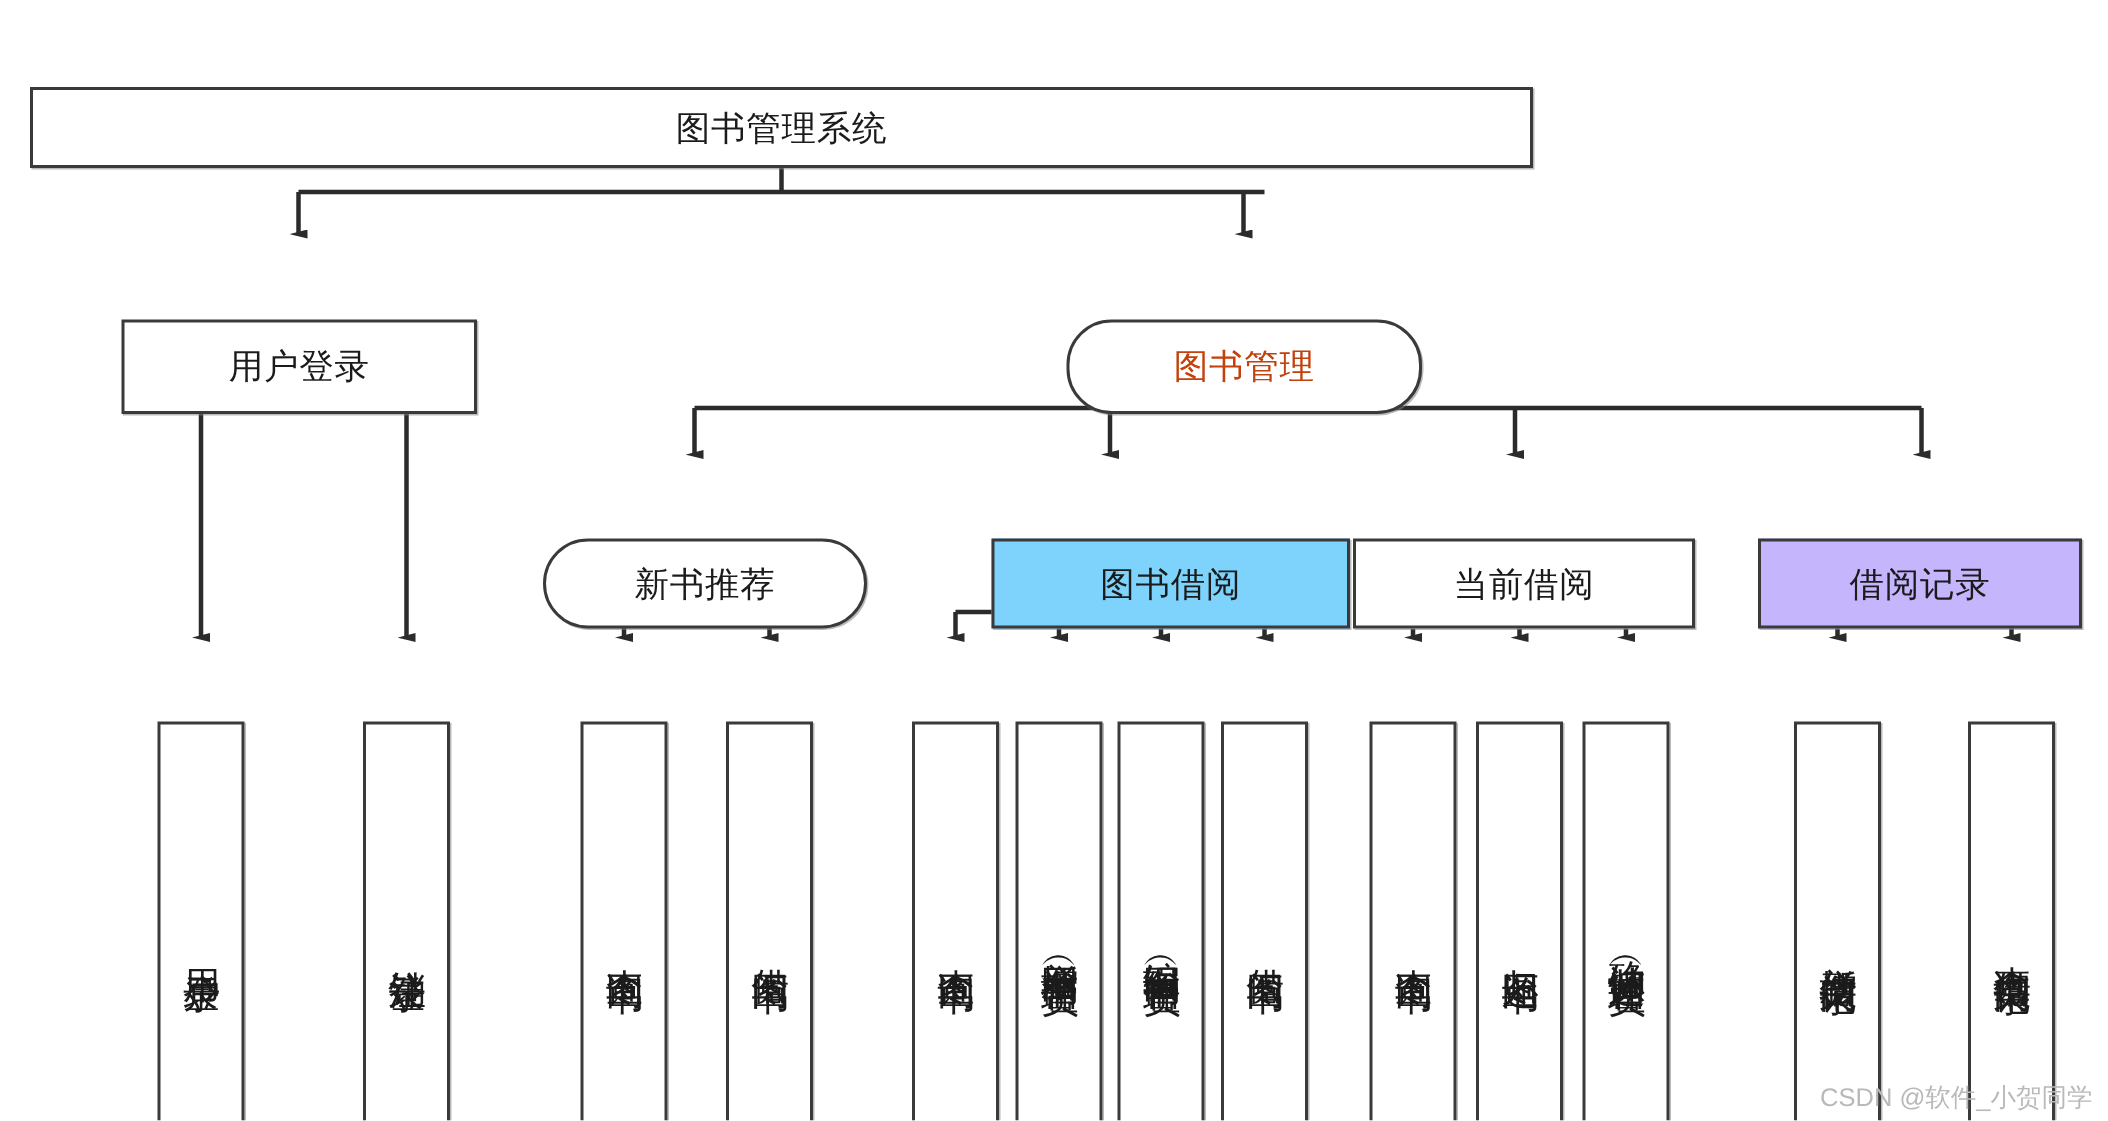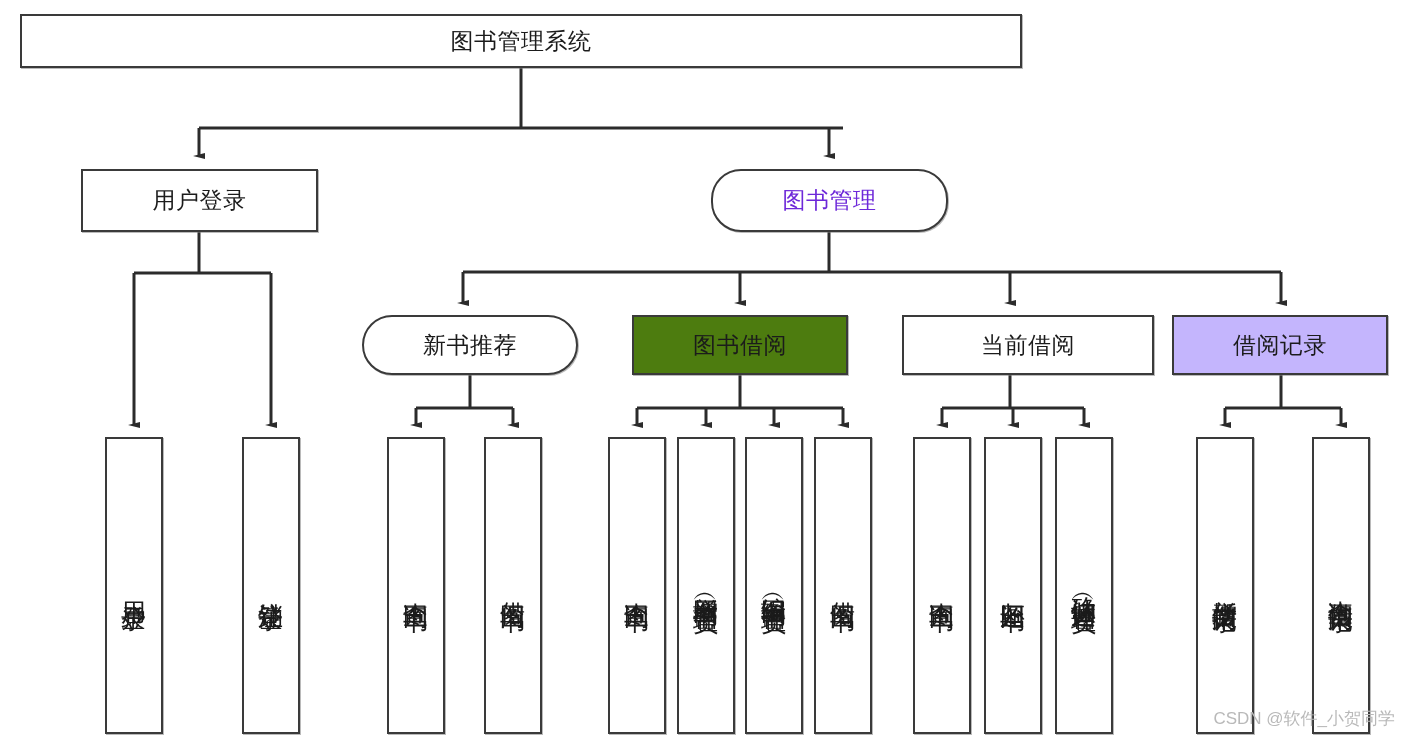--- a/index.html
+++ b/index.html
@@ -28,20 +28,21 @@
     position: absolute;
     box-sizing: border-box;
     background: #ffffff;
     border: 2px solid #0f766e;
     box-shadow: 1px 1px 0 rgba(130,130,130,0.55);
     display: flex;
     align-items: center;
     justify-content: center;
     color: #1b1b1b;
     z-index: 2;
+    margin-top: 44px;
   }
   .node .lbl {
     display: block;
     text-align: center;
     line-height: 1.08;
     letter-spacing: 0.5px;
   }
   .node.horiz .lbl {
     writing-mode: horizontal-tb;
     font-size: 23px;
@@ -55,21 +56,21 @@
     writing-mode: vertical-rl;
     text-orientation: upright;
     font-size: 25px;
     line-height: 1.12;
     letter-spacing: 2px;
     white-space: nowrap;
   }
   #watermark {
     position: absolute;
     right: 10px;
-    bottom: 17px;
+    bottom: 4px;
     font-size: 17px;
     color: #b9b9b9;
     white-space: nowrap;
     z-index: 3;
     font-family: "Liberation Sans", "DejaVu Sans", sans-serif;
   }
 </style>
 </head>
 <body>
 
@@ -125,31 +126,31 @@
     </g>
   </svg>
 
   <div class="node horiz" style="left: 20px; top: 14px; width: 1002px; height: 54px; border-color: rgb(58, 58, 58); background: rgb(255, 255, 255); color: rgb(27, 27, 27);">
     <span class="lbl">图书管理系统</span>
   </div>
 
   <div class="node horiz" style="left: 81px; top: 169px; width: 237px; height: 63px; border-color: rgb(58, 58, 58); background: rgb(255, 255, 255); color: rgb(27, 27, 27);">
     <span class="lbl">用户登录</span>
   </div>
-  <div class="node horiz" style="left: 711px; top: 169px; width: 237px; height: 63px; border-color: rgb(58, 58, 58); background: rgb(255, 255, 255); color: #6d28d9; border-radius: 30px;">
+  <div class="node horiz" style="left: 711px; top: 169px; width: 237px; height: 63px; border-color: rgb(58, 58, 58); background: rgb(255, 255, 255); color: #c2410c; border-radius: 30px;">
     <span class="lbl">图书管理</span>
   </div>
 
   <div class="node horiz" style="left: 362px; top: 315px; width: 216px; height: 60px; border-color: rgb(58, 58, 58); background: rgb(255, 255, 255); color: rgb(27, 27, 27); border-radius: 30px;">
     <span class="lbl">新书推荐</span>
   </div>
-  <div class="node horiz" style="left: 632px; top: 315px; width: 216px; height: 60px; border-color: rgb(58, 58, 58); background: #4d7c0f; color: rgb(27, 27, 27);">
+  <div class="node horiz" style="left: 661px; top: 315px; width: 239px; height: 60px; border-color: rgb(58, 58, 58); background: #7dd3fc; color: rgb(27, 27, 27);">
     <span class="lbl">图书借阅</span>
   </div>
-  <div class="node horiz" style="left: 902px; top: 315px; width: 252px; height: 60px; border-color: rgb(58, 58, 58); background: rgb(255, 255, 255); color: rgb(27, 27, 27);">
+  <div class="node horiz" style="left: 902px; top: 315px; width: 228px; height: 60px; border-color: rgb(58, 58, 58); background: rgb(255, 255, 255); color: rgb(27, 27, 27);">
     <span class="lbl">当前借阅</span>
   </div>
   <div class="node horiz" style="left: 1172px; top: 315px; width: 216px; height: 60px; border-color: rgb(58, 58, 58); background: #c4b5fd; color: rgb(27, 27, 27);">
     <span class="lbl">借阅记录</span>
   </div>
 
   <div class="node vert" style="left: 105px; top: 437px; width: 58px; height: 297px; border-color: rgb(58, 58, 58); background: rgb(255, 255, 255); color: rgb(27, 27, 27);">
     <span class="lbl">用户登录</span>
   </div>
   <div class="node vert" style="left: 242px; top: 437px; width: 58px; height: 297px; border-color: rgb(58, 58, 58); background: rgb(255, 255, 255); color: rgb(27, 27, 27);">

